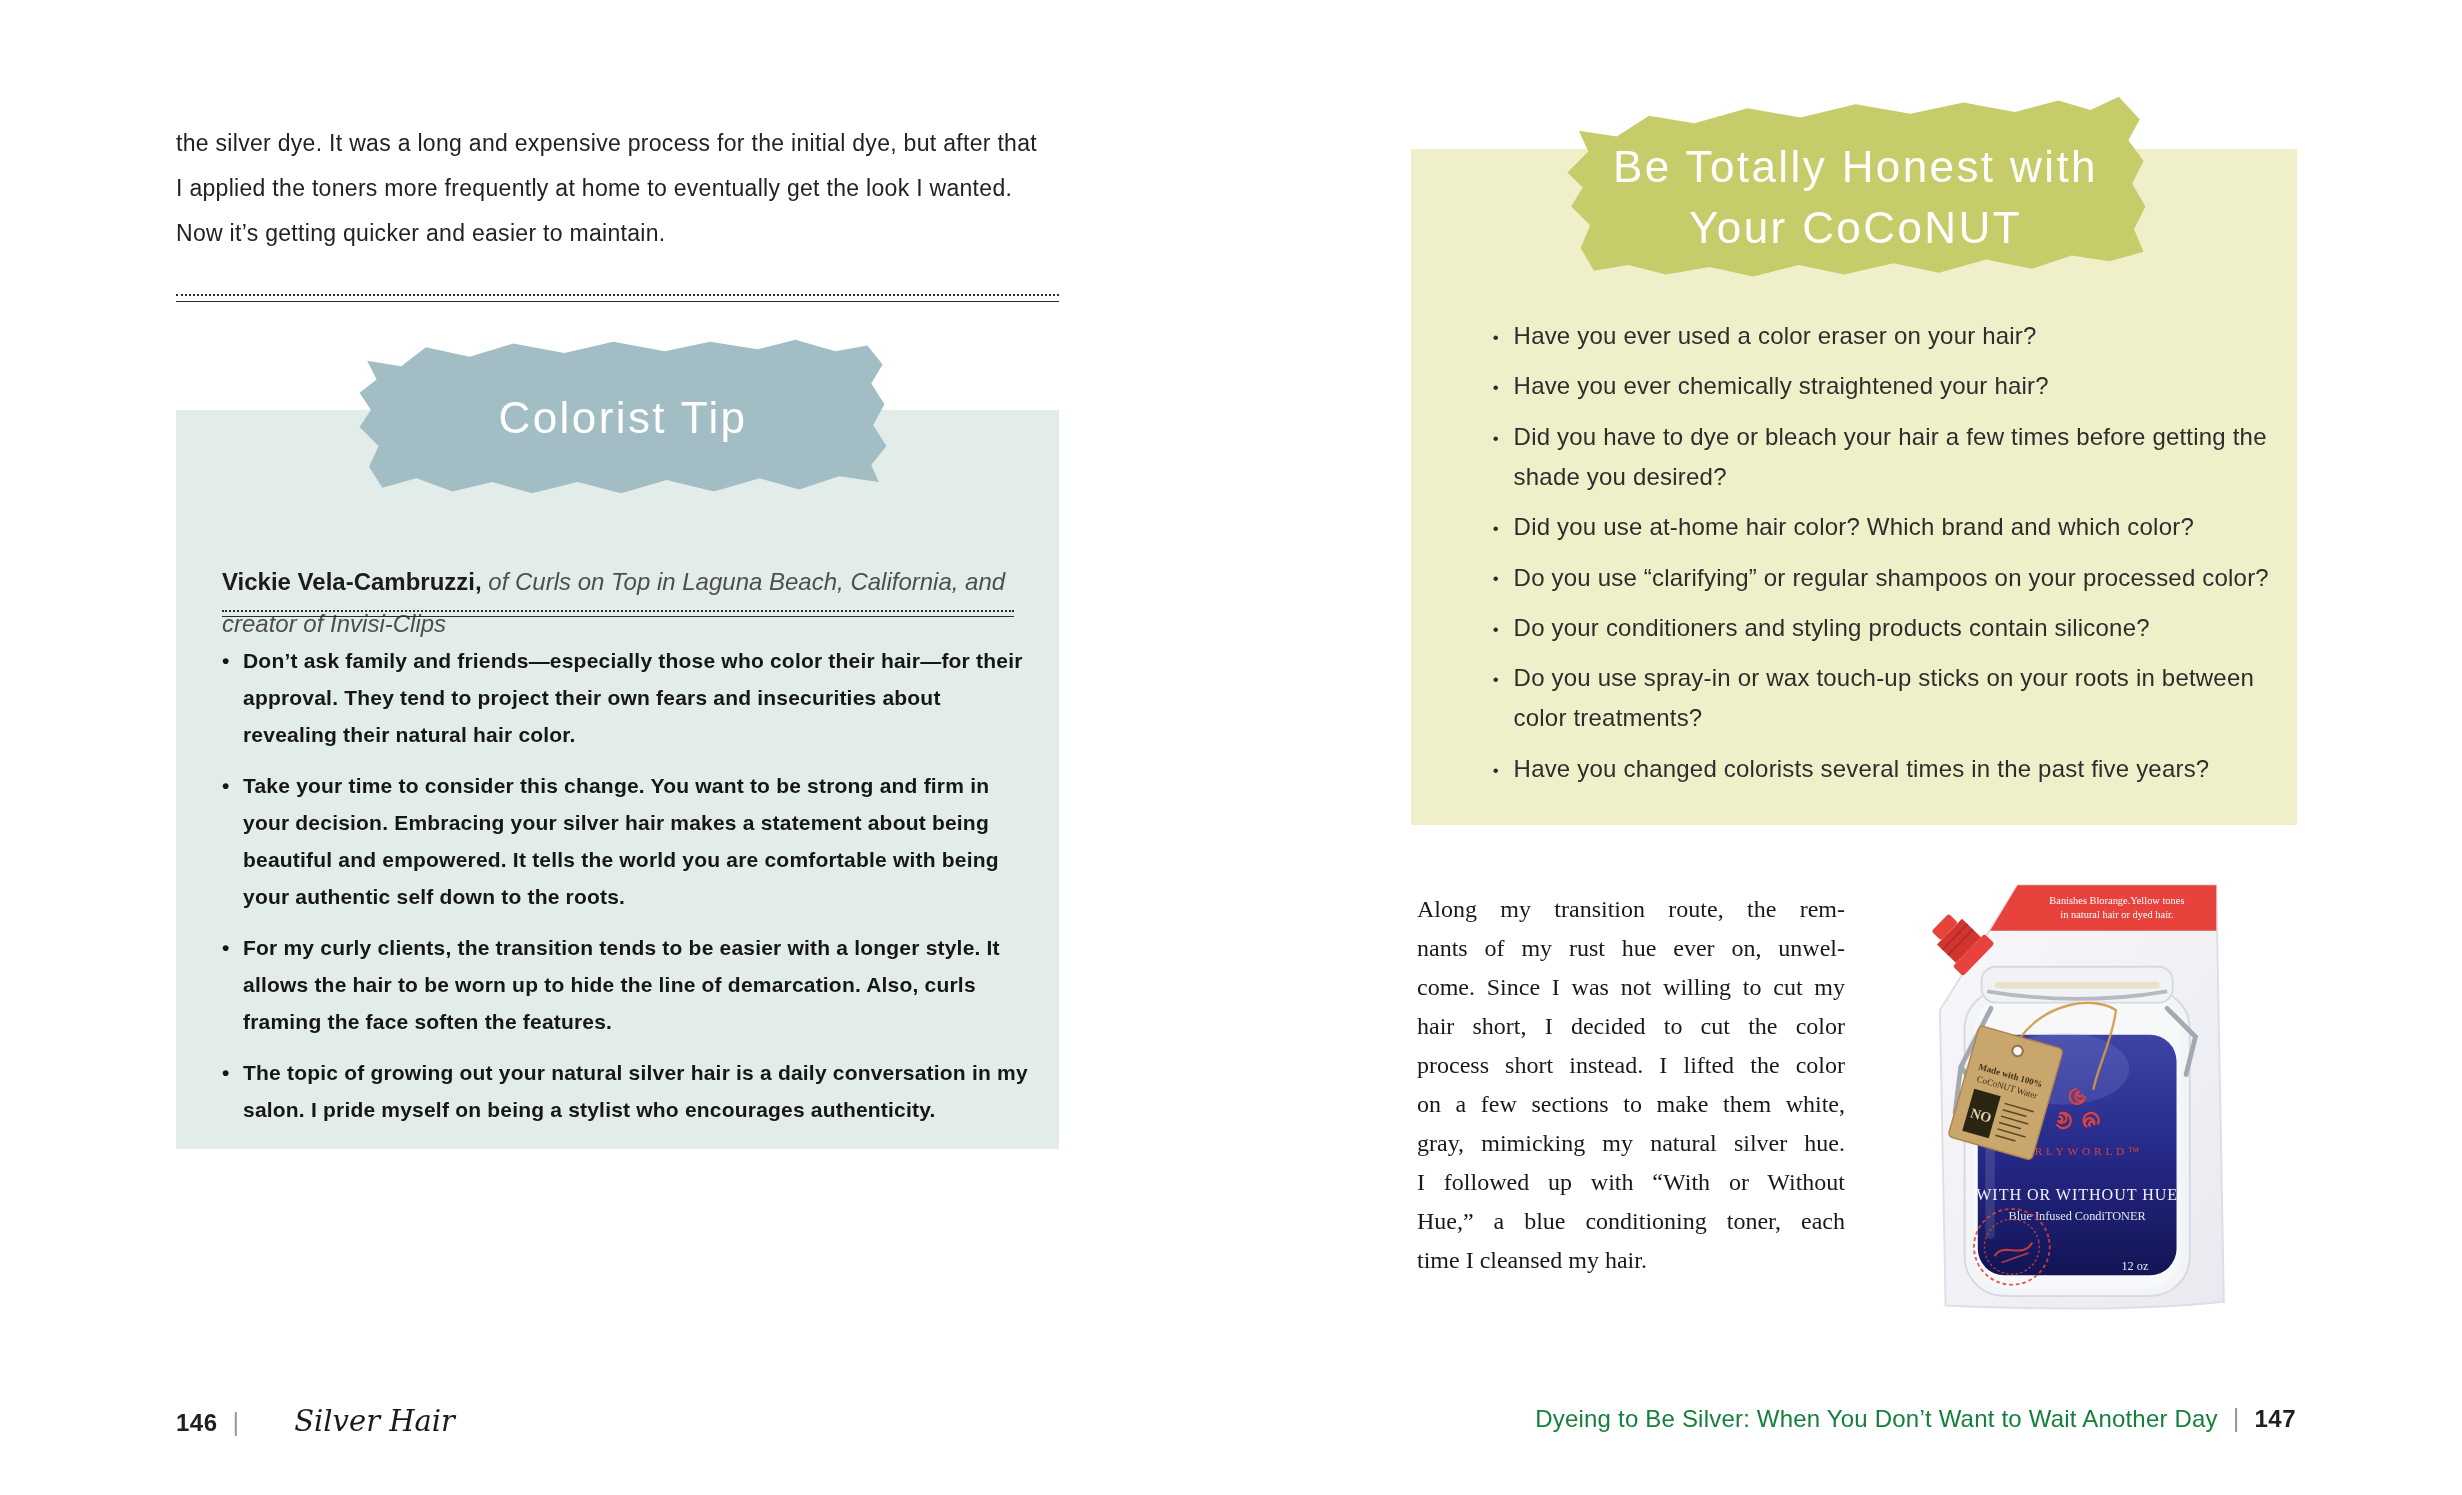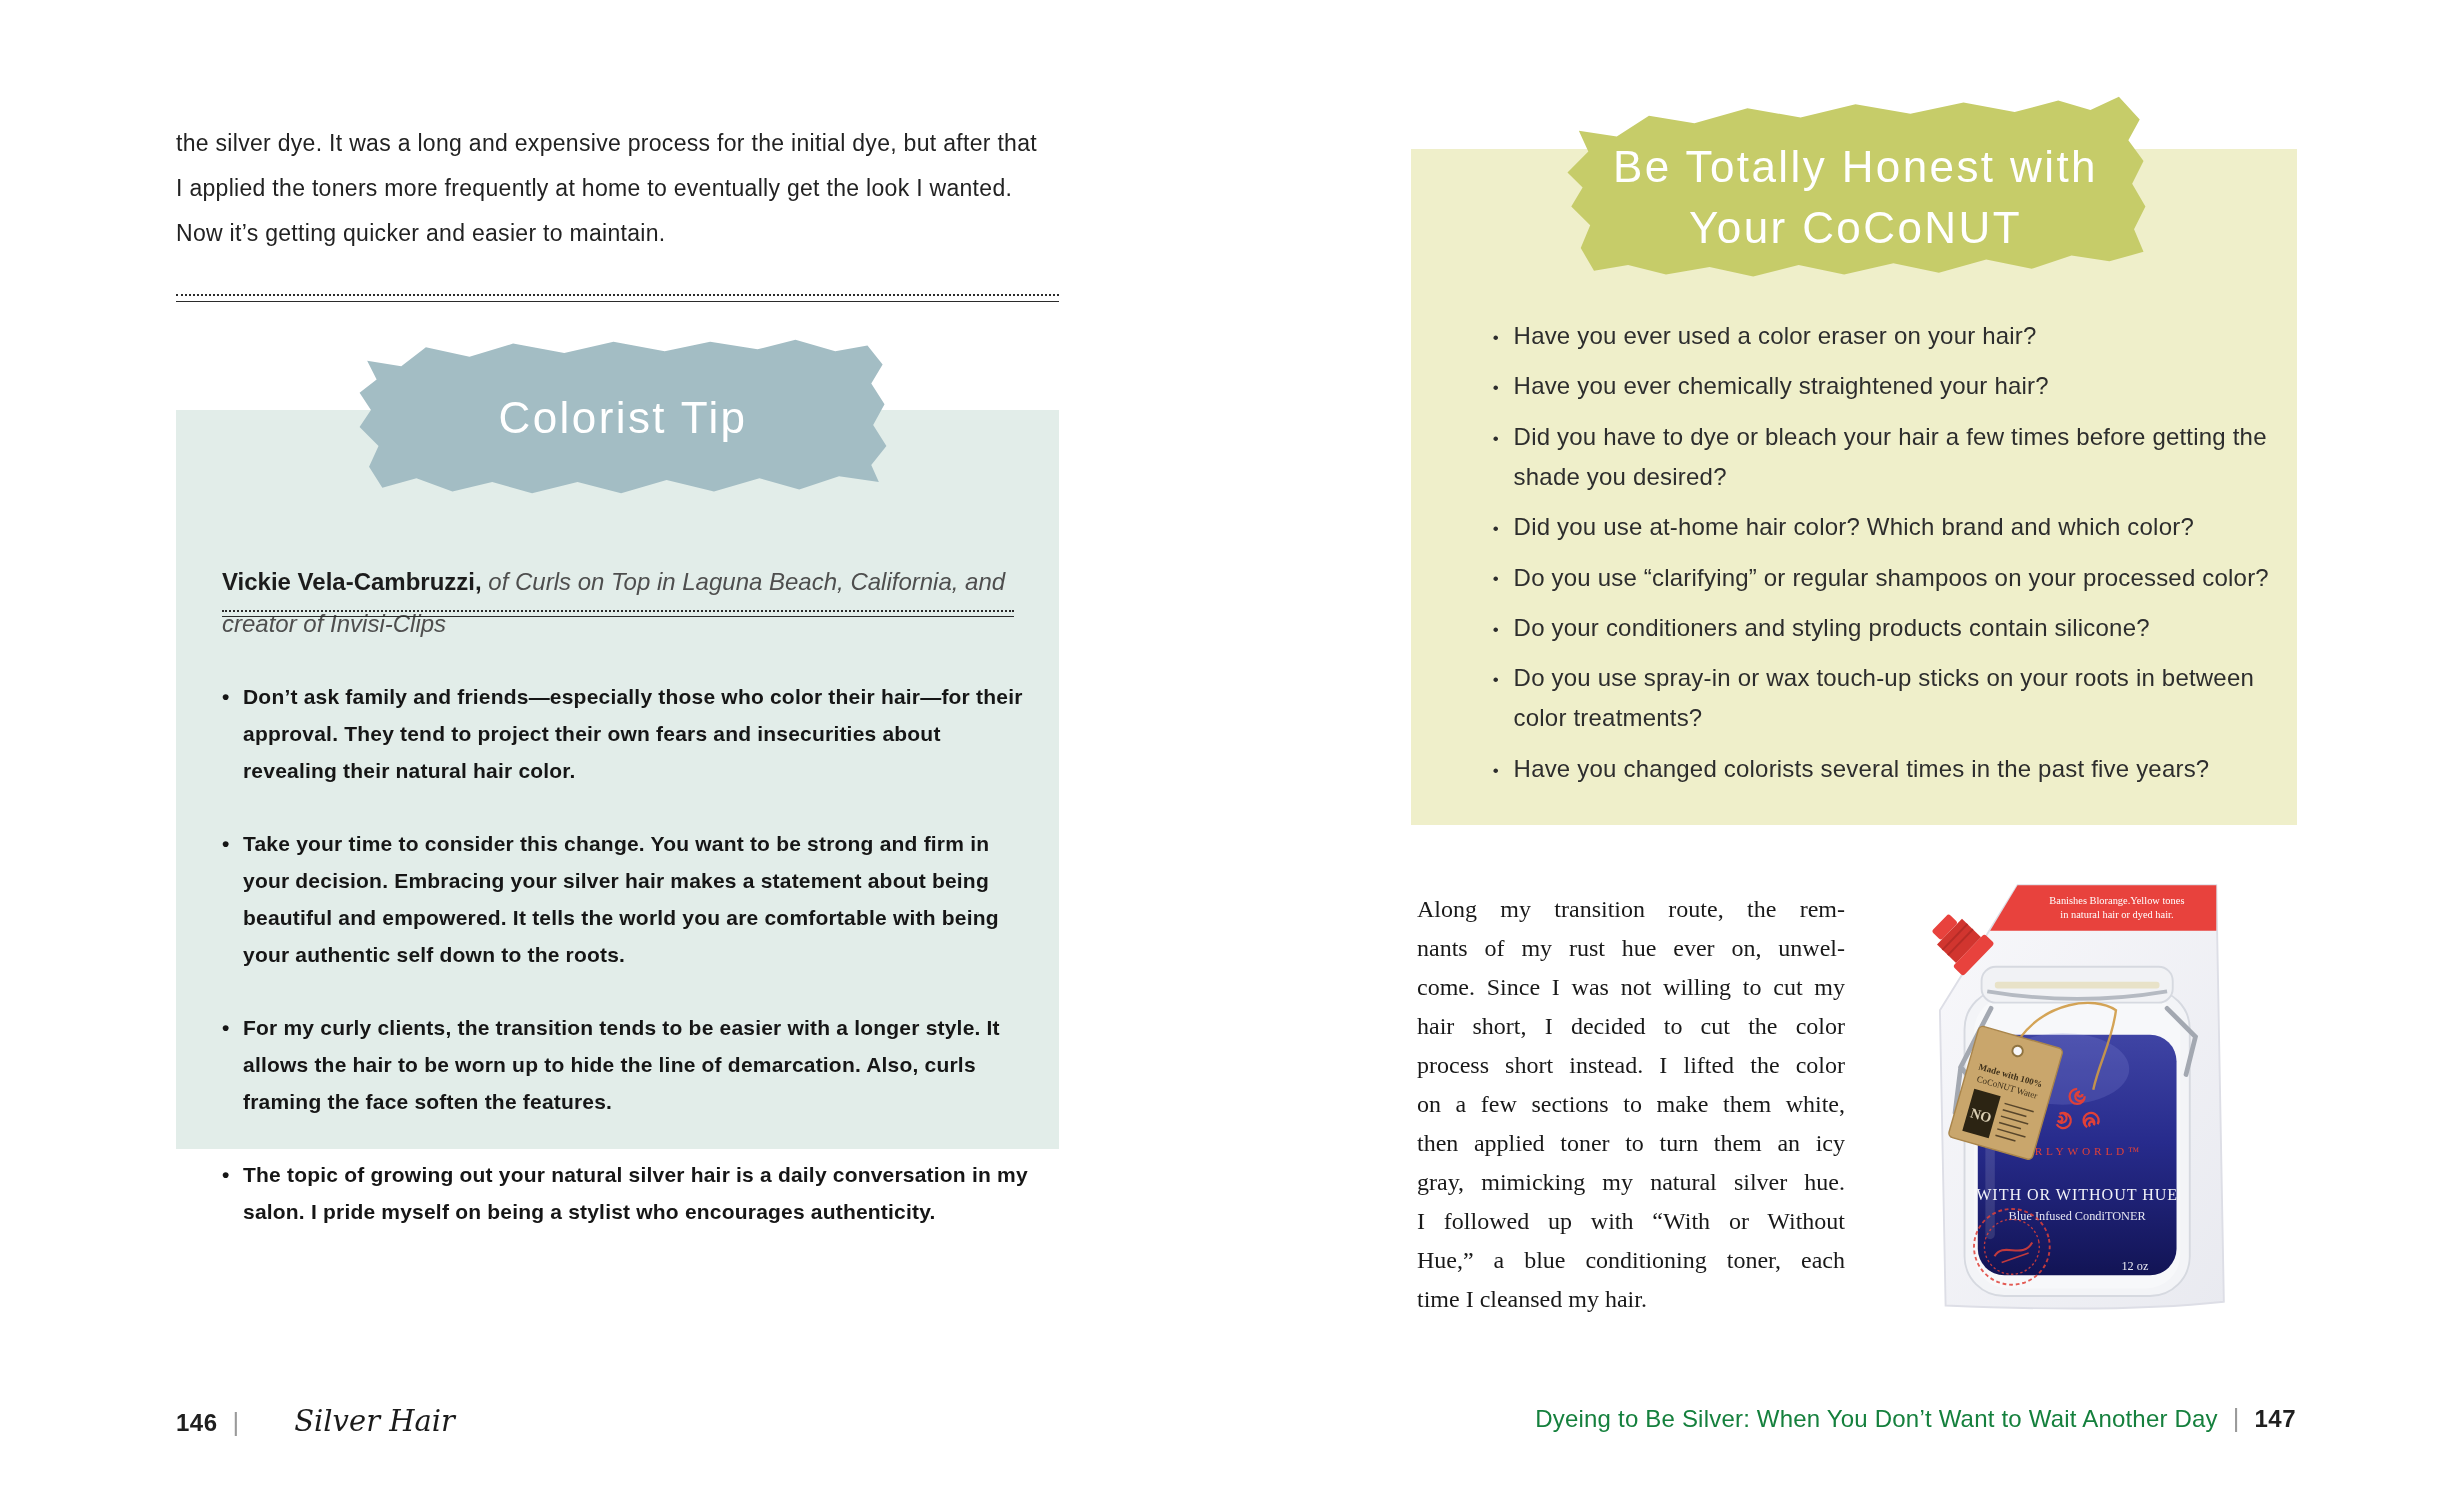--- a/index.html
+++ b/index.html
@@ -36,21 +36,21 @@
   .attr-name { font-weight:700; color:#1c1c1c; }
   .attr-rest { font-style:italic; color:#4e4e4e; }
   .box-rule {
     position:absolute; left:222px; top:610px; width:792px; height:3.8px;
     border-top:2.8px dotted #2b2b2b; border-bottom:0.9px solid #2b2b2b;
   }
   ul.tips {
     position:absolute; left:222px; top:642px; width:811px; margin:0; padding:0; list-style:none;
     font-size:21px; font-weight:700; line-height:37px; color:#161616; letter-spacing:0.2px;
   }
-  ul.tips li { position:relative; padding-left:21px; margin-bottom:14px;margin-top:36px; }
+  ul.tips li { position:relative; padding-left:21px; margin-bottom:14px; }
   ul.tips li::before { content:"\2022"; position:absolute; left:0; top:0; font-size:21px; }
 
   .footer { position:absolute; top:1404px; display:flex; align-items:baseline; gap:15px; }
   .footer-left { left:176px; }
   .footer-right { right:166px; }
   .page-num { font-weight:700; font-size:24px; letter-spacing:0.5px; }
   .footer-sep { color:#9a9a9a; font-weight:300; font-size:25.6px; }
   .book-title { font-family:"DejaVu Serif", serif; font-style:italic; font-size:29px; color:#1b1b1b;margin-left:40px; }
   .chapter-title { font-size:24px; letter-spacing:0.2px; color:#15803d; }
 
@@ -158,21 +158,20 @@
       <div class="serif-line">nants of my rust hue ever on, unwel-</div>
 
       <div class="serif-line">come. Since I was not willing to cut my</div>
 
       <div class="serif-line">hair short, I decided to cut the color</div>
 
       <div class="serif-line">process short instead. I lifted the color</div>
 
       <div class="serif-line">on a few sections to make them white,</div>
 
-      <div class="serif-line">then applied toner to turn them an icy</div>
 
       <div class="serif-line">gray, mimicking my natural silver hue.</div>
 
       <div class="serif-line">I followed up with “With or Without</div>
 
       <div class="serif-line">Hue,” a blue conditioning toner, each</div>
 
       <div class="serif-line">time I cleansed my hair.</div>
     </div>
 

